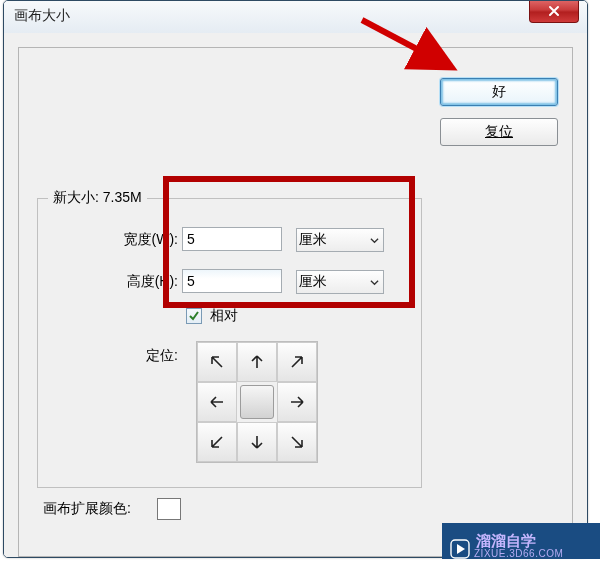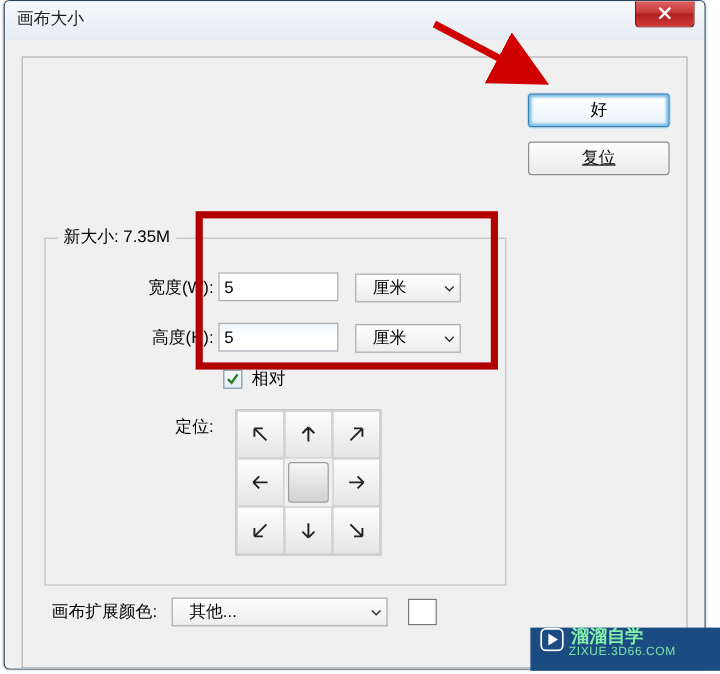--- a/index.html
+++ b/index.html
@@ -13,36 +13,36 @@
   .panel{position:absolute;left:14px;top:14px;width:553px;height:508px;border:1px solid #b5b5b5;background:#f0f0f0;}
   .group{position:absolute;border:1px solid #c0c0c0;left:12px;}
   .group-title{position:absolute;top:-10px;left:10px;background:#f0f0f0;padding:0 5px;font-size:14px;}
   .group1{top:20px;width:383px;height:108px;left:18px;}
   .group2{top:150px;width:383px;height:288px;left:18px;}
   .row{position:absolute;left:0;right:0;}
   .lbl{display:inline-block;text-align:right;}
   .val{display:inline-block;}
   .input{width:100px;height:24px;border:1px solid #a5acb2;background:#fff;padding:1px 4px;font-size:14px;box-sizing:border-box;}
   .input2{background:linear-gradient(to bottom,#eef6fb,#fff 40%);}
-  .select{display:inline-flex;align-items:center;justify-content:space-between;width:88px;height:24px;border:1px solid #a5acb2;background:linear-gradient(to bottom,#fefefe,#ededed);padding:0 4px 0 14px;box-sizing:border-box;font-size:14px;}
+  .select{display:inline-flex;align-items:center;justify-content:space-between;width:88px;height:24px;border:1px solid #a5acb2;background:linear-gradient(to bottom,#fefefe,#ededed);padding:0 4px 0 2px;box-sizing:border-box;font-size:14px;}
   .select svg{width:9px;height:9px;}
   .select-wide{width:180px;}
   .btn{position:absolute;right:14px;width:116px;height:26px;border:1px solid #8a8f94;border-radius:3px;background:linear-gradient(to bottom,#fefefe,#eaeaea);display:flex;align-items:center;justify-content:center;font-size:14px;}
   .btn-ok{top:30px;border:1px solid #3c7fb1;box-shadow:0 0 2px 2px #7fc1e6 inset,0 0 0 1px #b7e0f7;background:linear-gradient(to bottom,#ffffff,#e8f4fb);}
   .btn-reset{top:70px;text-decoration:underline;}
   .checkbox{display:inline-flex;align-items:center;justify-content:center;width:14px;height:14px;border:1px solid #7a9ab5;background:linear-gradient(to bottom,#f5f9fc,#e4eef6);vertical-align:middle;}
   .check-on svg{width:12px;height:12px;}
   .swatch{display:inline-block;width:22px;height:20px;border:1px solid #777;background:#fff;vertical-align:middle;}
   .anchor{position:absolute;left:158px;top:142px;width:120px;height:120px;border:1px solid #bdbdbd;display:grid;grid-template-columns:repeat(3,1fr);grid-template-rows:repeat(3,1fr);}
   .anchor .cell{border:1px solid #ccc;display:flex;align-items:center;justify-content:center;background:linear-gradient(to bottom,#fdfdfd,#e5e5e5);}
   .anchor .center{background:linear-gradient(to bottom,#f6f6f6,#d2d2d2);border:1px solid #9c9c9c;border-radius:3px;margin:3px;}
   .anchor svg{width:20px;height:20px;}
   .redbox{position:absolute;left:163px;top:176px;width:240px;height:120px;border:6px solid #b20000;pointer-events:none;}
   .arrow{position:absolute;left:352px;top:10px;width:120px;height:80px;pointer-events:none;}
-  .watermark{position:absolute;right:0;bottom:3px;width:158px;height:36px;background:#1a4c82;display:flex;align-items:flex-start;padding:0 8px;box-sizing:border-box;color:#86efac;}
+  .watermark{position:absolute;right:0;bottom:3px;width:158px;height:36px;background:#1a4c82;display:flex;align-items:flex-end;padding:0 8px;box-sizing:border-box;color:#c4b5fd;}
   .watermark .big{font-size:15px;font-weight:bold;margin-left:6px;}
   .watermark .small{font-size:10px;margin-left:4px;opacity:0.9;letter-spacing:0.5px;}
   .wm-icon{width:20px;height:20px;}
 </style>
 </head>
 <body>
 
 <div class="stage">
   <div class="window">
     <div class="titlebar">
@@ -146,26 +146,20 @@
                 <svg viewBox="0 0 20 20">
                   <path d="M5 5 L15 15 M15 15 L8 15 M15 15 L15 8" stroke="#222" stroke-width="1.6" fill="none"></path>
                 </svg>
               </div>
           </div>
         </div>
 
         <div class="row" style="top:450px;left:24px;">
           <span>画布扩展颜色:</span>
           <span style="display:inline-block;width:4px;"></span>
-          <span class="select select-wide">
-            <span>其他...</span>
-            <svg viewBox="0 0 10 10">
-                <path d="M1 3 L5 7 L9 3" fill="none" stroke="#333" stroke-width="1.4"></path>
-              </svg>
-          </span>
           <span style="display:inline-block;width:10px;"></span>
           <span class="swatch"></span>
         </div>
 
       </div>
     </div>
   </div>
 
   <div class="redbox"></div>
 

